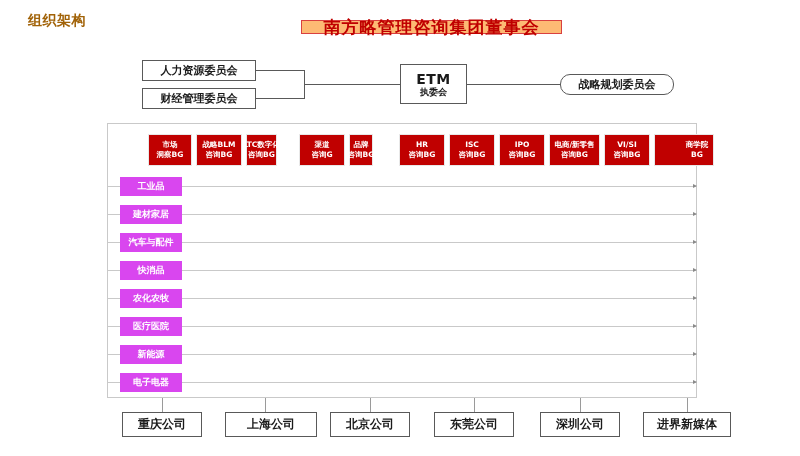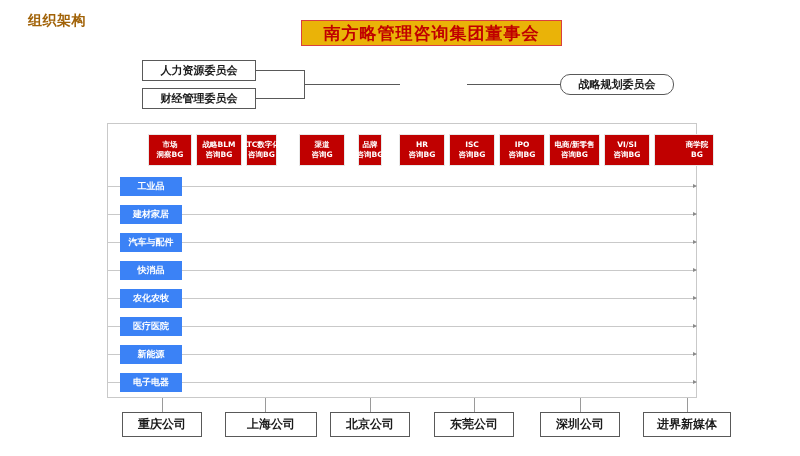--- a/index.html
+++ b/index.html
@@ -28,26 +28,26 @@
     font-size: 14px;
     font-weight: bold;
     color: #a16207;
     letter-spacing: 0.5px;
     white-space: nowrap;
   }
 
   
   #board-box {
     left: 301px; top: 20px;
-    width: 261px; height: 26px;
+    width: 261px; height: 14px;
     border: 1.5px solid #d94040;
     display: flex;
     align-items: center;
     justify-content: center;
-    background: #eab308;
+    background: #fdba74;
   }
   #board-box .label {
     color: #c00000;
     font-size: 17px;
     font-weight: bold;
     letter-spacing: 1px;
     white-space: nowrap;
   }
 
   
@@ -113,21 +113,21 @@
     line-height: 1.35;
     text-align: center;
     white-space: nowrap;
   }
 
   
   .gray-label {
     left: 120px;
     width: 62px;
     height: 19px;
-    background: #3b82f6;
+    background: #d946ef;
     display: flex;
     align-items: center;
     justify-content: center;
     color: #ffffff;
     font-size: 9px;
     font-weight: bold;
     white-space: nowrap;
     z-index: 3;
   }
   .row-line {
@@ -180,20 +180,24 @@
   <div class="abs obox" id="hr-committee">
     <span>人力资源委员会</span>
   </div>
   <div class="abs obox" id="fin-committee">
     <span>财经管理委员会</span>
   </div>
   <div class="abs obox" id="strategy-committee">
     <span>战略规划委员会</span>
   </div>
 
+  <div class="abs" id="etm-box">
+    <span class="etm-main">ETM</span>
+    <span class="etm-sub">执委会</span>
+  </div>
 
   <div class="abs ln ln-h" style="left:256px; top:70px; width:48px;"></div>
   <div class="abs ln ln-h" style="left:256px; top:98px; width:48px;"></div>
   <div class="abs ln ln-v" style="left:304px; top:70px; height:29px;"></div>
   <div class="abs ln ln-h" style="left:304px; top:84px; width:96px;"></div>
 
   <div class="abs ln ln-h" style="left:467px; top:84px; width:93px;"></div>
 
   <div class="abs" id="matrix-panel"></div>
 
@@ -207,21 +211,21 @@
         <span>咨询BG</span>
       </div>
       <div class="abs bg-chip" style="left: 246px; width: 31px;">
         <span>LTC数字化</span>
         <span>咨询BG</span>
       </div>
       <div class="abs bg-chip" style="left: 299px; width: 46px;">
         <span>渠道</span>
         <span>咨询G</span>
       </div>
-      <div class="abs bg-chip" style="left: 358px; width: 24px;">
+      <div class="abs bg-chip" style="left: 349px; width: 24px;">
         <span>品牌</span>
         <span>咨询BG</span>
       </div>
       <div class="abs bg-chip" style="left: 399px; width: 46px;">
         <span>HR</span>
         <span>咨询BG</span>
       </div>
       <div class="abs bg-chip" style="left: 449px; width: 46px;">
         <span>ISC</span>
         <span>咨询BG</span>

